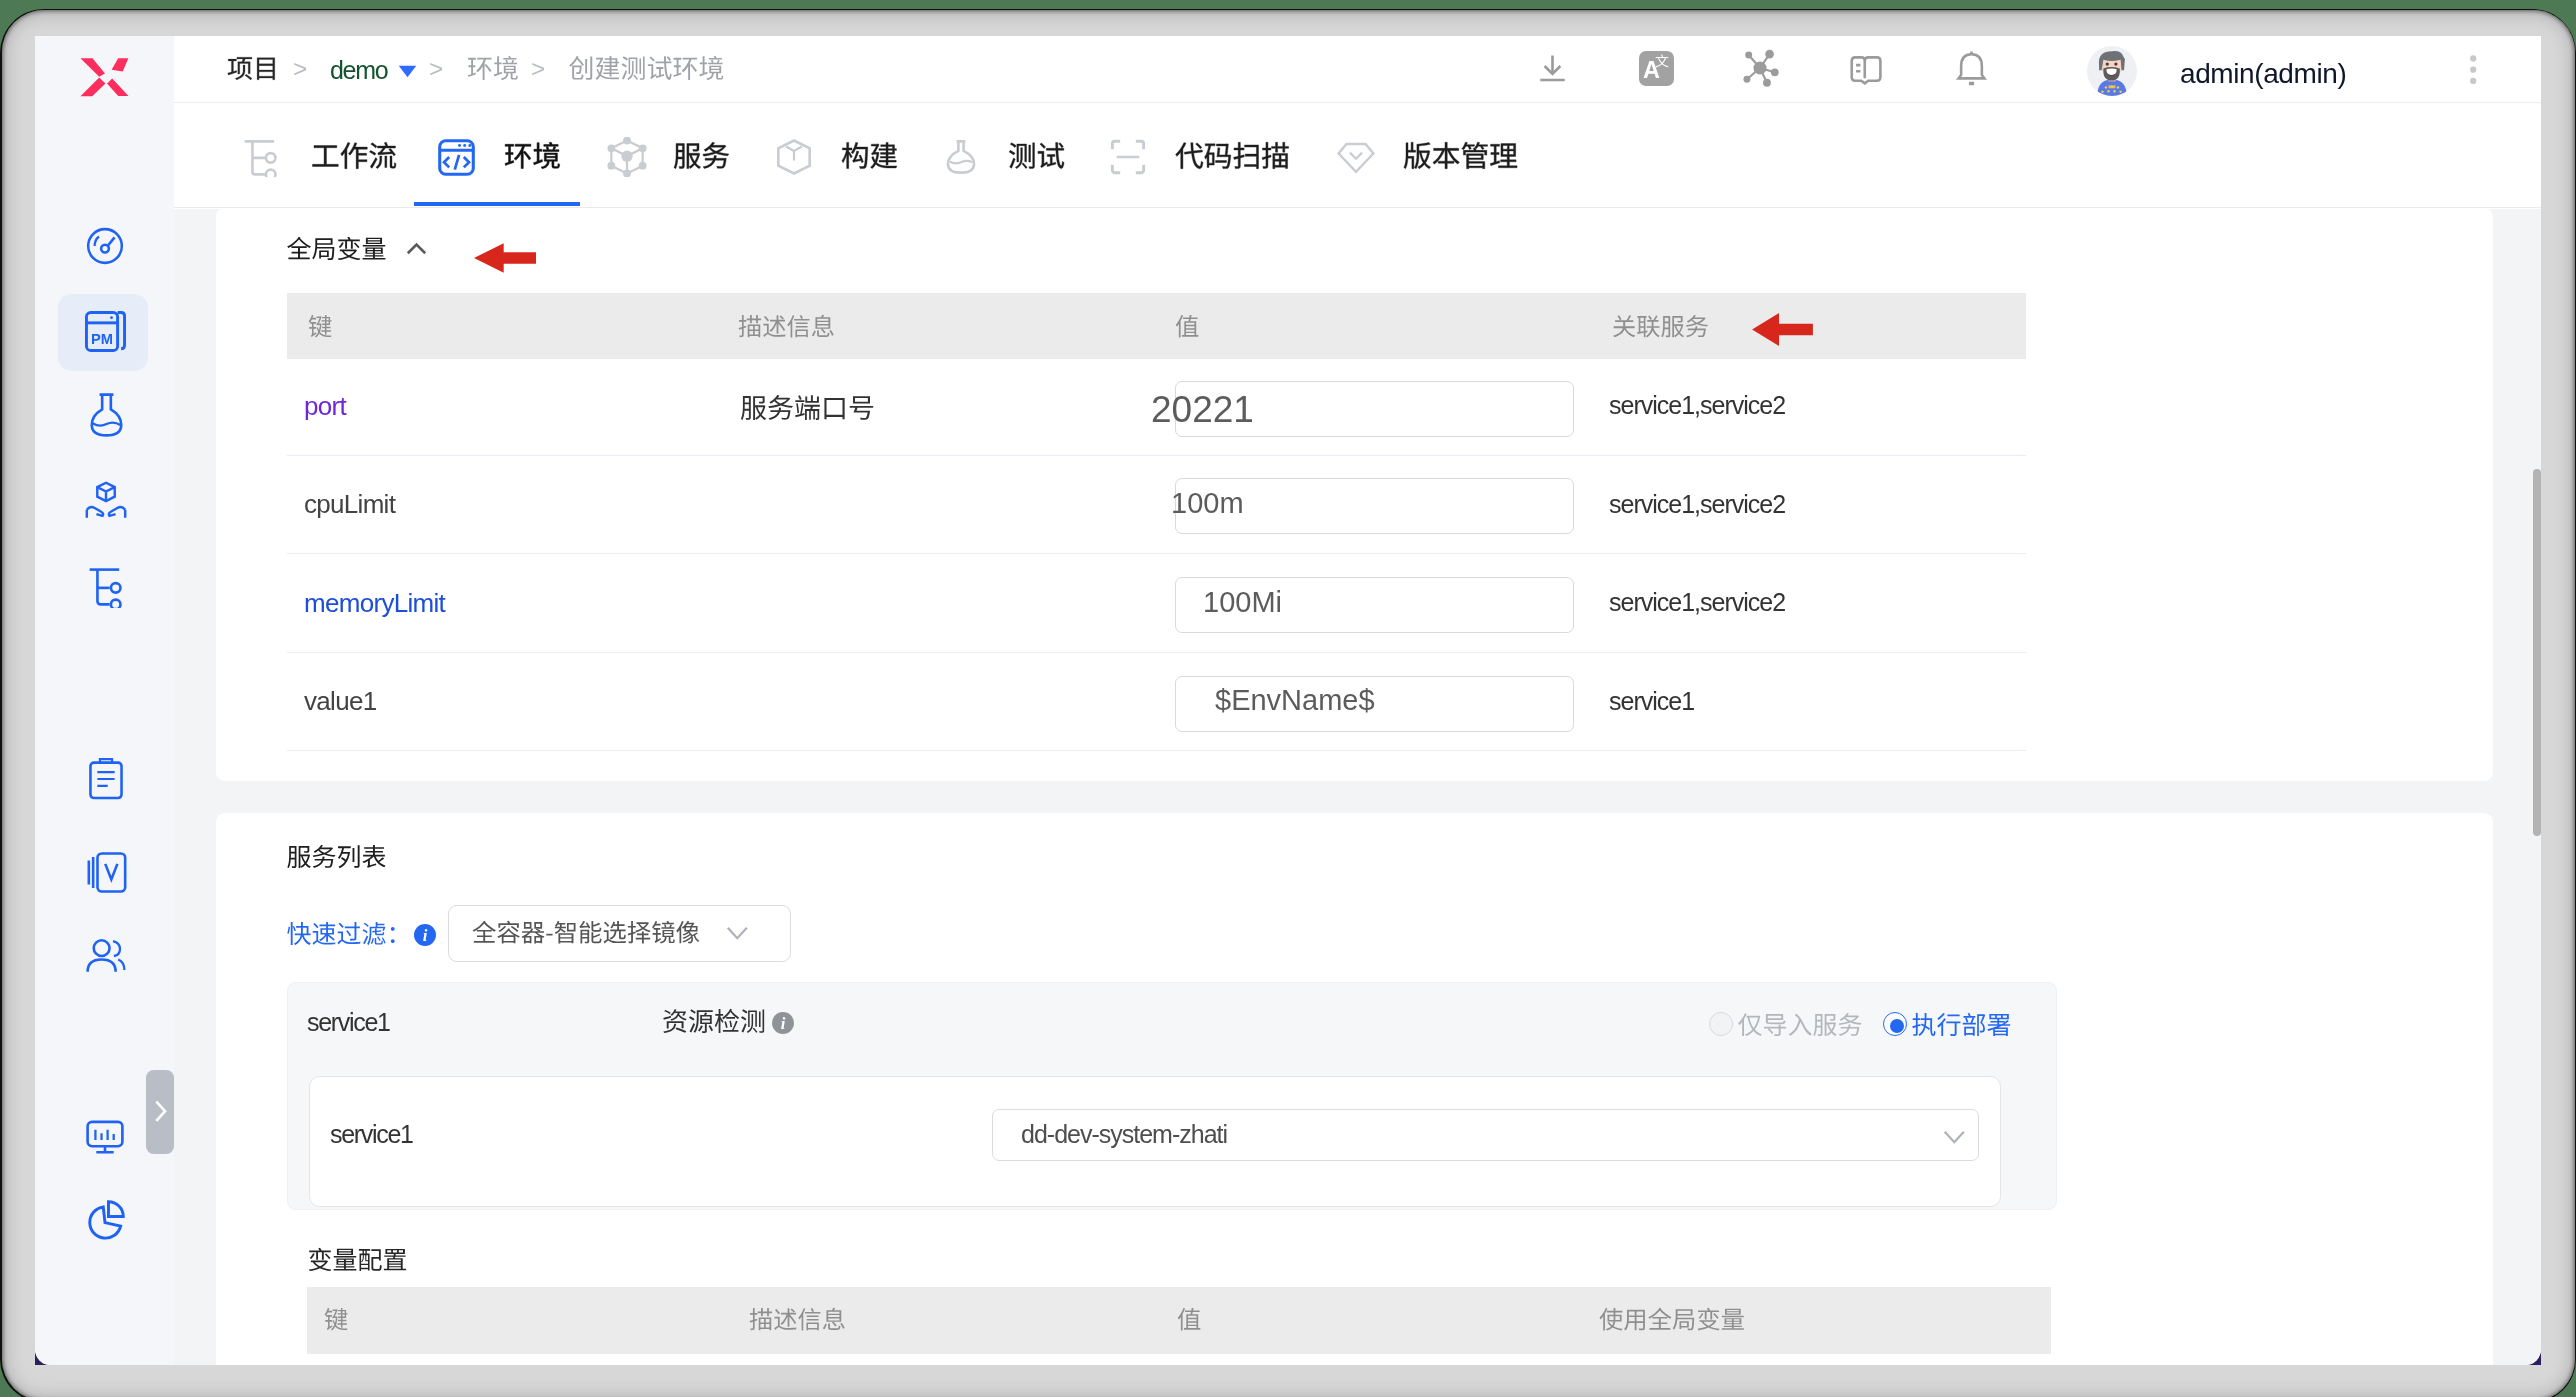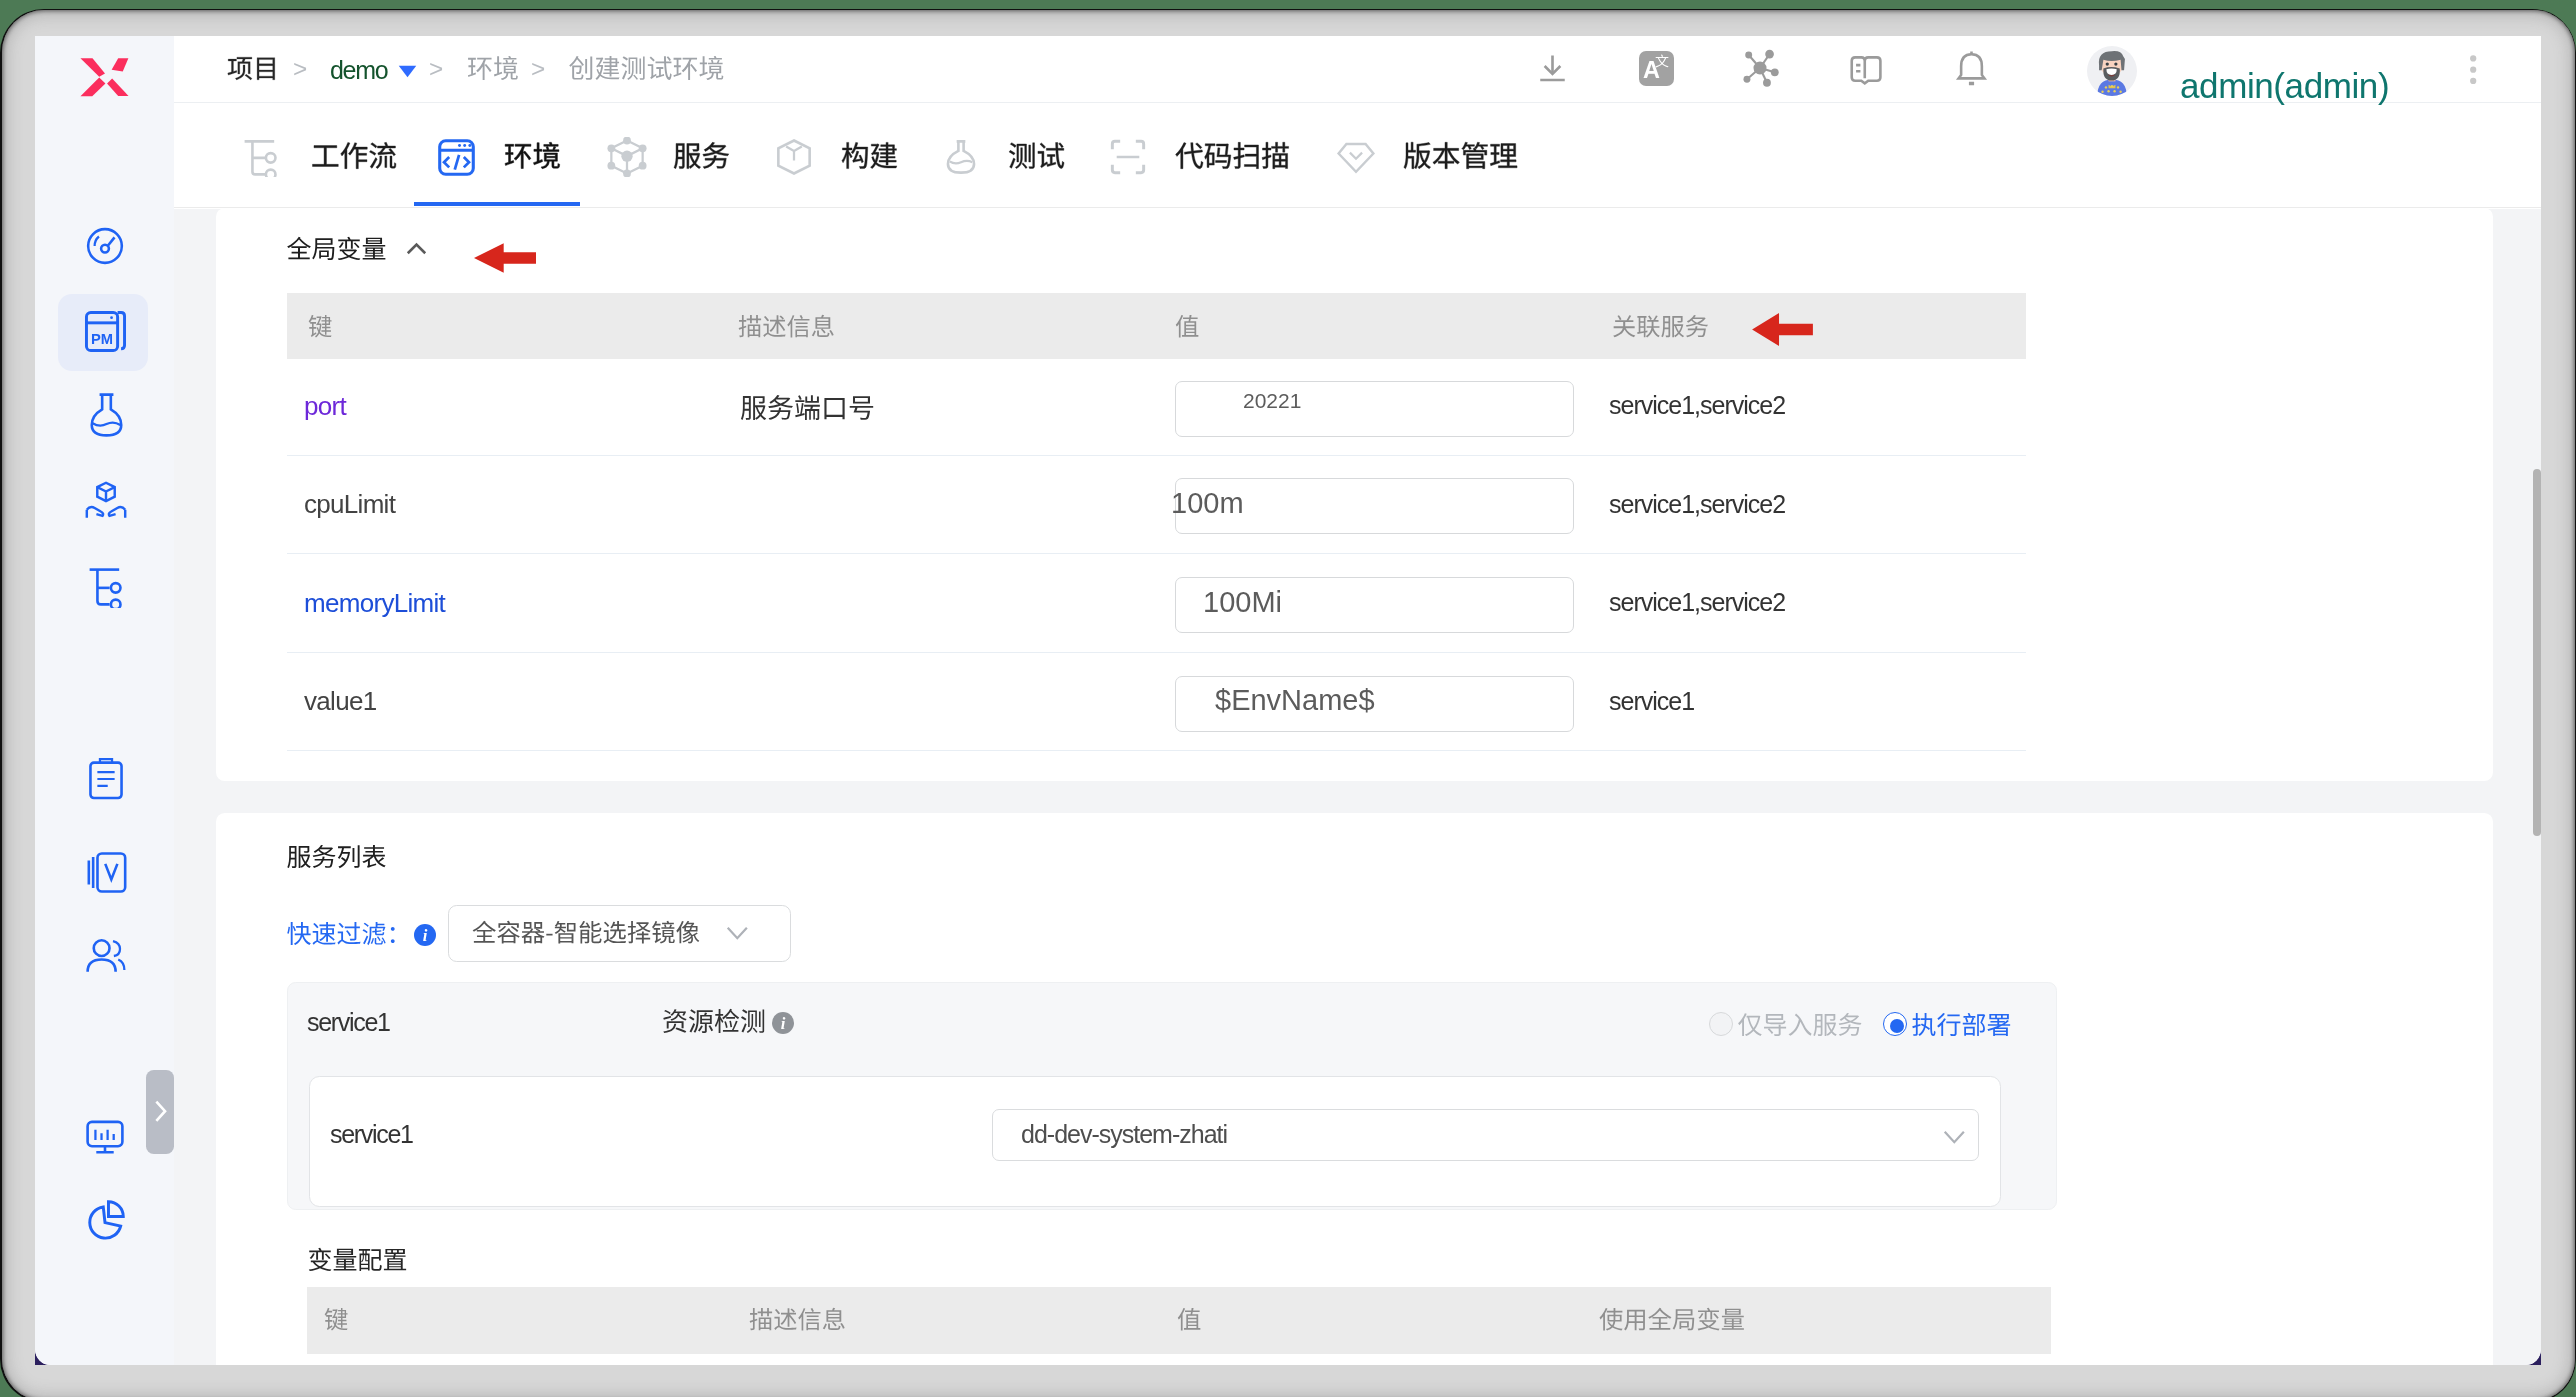--- a/index.html
+++ b/index.html
@@ -242,21 +242,21 @@
           <circle cx="33.5" cy="21" r="1.9" fill="#3a4045"></circle>
 <circle cx="22" cy="48" r="1.4" fill="#e8cf5a"></circle>
           <circle cx="29" cy="46.5" r="1.4" fill="#e8cf5a"></circle>
           <circle cx="36" cy="48" r="1.4" fill="#e8cf5a"></circle>
 <circle cx="18" cy="53" r="1.4" fill="#e8cf5a"></circle>
           <circle cx="25" cy="52.5" r="1.4" fill="#e8cf5a"></circle>
           <circle cx="32" cy="52.5" r="1.4" fill="#e8cf5a"></circle>
           <circle cx="39" cy="53" r="1.4" fill="#e8cf5a"></circle>
 </g>
       </svg>
-<div class="abs" style="left:2145px;top:30px;font-size:35px;letter-spacing:-0.4px;color:#0f766e">admin(admin)</div>
+<div class="abs" style="left:2145px;top:22px;font-size:28px;letter-spacing:-0.4px;color:#0f172a">admin(admin)</div>
 <svg class="abs" style="left:2433px;top:17.4px" width="10.4" height="35" fill="#c8c8c8" viewBox="0 0 12 40">
         <circle cx="6" cy="6" r="3.6"></circle>
         <circle cx="6" cy="19" r="3.6"></circle>
         <circle cx="6" cy="32" r="3.6"></circle>
       </svg>
 <div class="abs" style="left:139px;top:69px;width:2367px;height:103px;background:#fff;border-bottom:1.7px solid #ebebeb"></div>
 <svg class="abs" style="left:207px;top:101px" width="40" height="40" fill="none" stroke="#c9cdd1" stroke-width="3" viewBox="0 0 46 46">
         <path d="M3 5 H37"></path>
         <path d="M12 5 V40 Q12 43 15 43 H27"></path>
         <path d="M12 24 H27"></path>
@@ -403,21 +403,21 @@
 <svg class="k " style="left:705px;top:358px" width="135" height="27" viewBox="0 0 155 31">
         <g transform="translate(0,27.28) scale(0.03100,-0.03100)" fill="#333">
           <use href="#c670d" x="0"></use>
           <use href="#c52a1" x="1000"></use>
           <use href="#c7aef" x="2000"></use>
           <use href="#c53e3" x="3000"></use>
           <use href="#c53f7" x="4000"></use>
         </g>
       </svg>
 <div class="abs inp" style="left:1140px;top:345px;width:399px;height:56px"></div>
-<div class="abs" style="left:1208px;top:353px;font-size:21px;color:#5c5c5c">20221</div>
+<div class="abs" style="left:1116px;top:353px;font-size:37px;color:#5c5c5c">20221</div>
 <div class="abs" style="left:1574px;top:355px;font-size:25px;letter-spacing:-1px;color:#333">service1,service2</div>
 <div class="abs" style="left:252px;top:421px;width:1739px;height:97px;border-bottom:1.7px solid #e8eef4"></div>
 <div class="abs" style="left:269px;top:453px;font-size:26px;letter-spacing:-0.7px;color:#434343">cpuLimit</div>
 <div class="abs inp" style="left:1140px;top:442px;width:399px;height:56px"></div>
 <div class="abs" style="left:1136px;top:451px;font-size:29px;color:#5c5c5c">100m</div>
 <div class="abs" style="left:1574px;top:454px;font-size:25px;letter-spacing:-1px;color:#333">service1,service2</div>
 <div class="abs" style="left:252px;top:520px;width:1739px;height:97px;border-bottom:1.7px solid #e8eef4"></div>
 <div class="abs" style="left:269px;top:552px;font-size:26px;letter-spacing:-0.7px;color:#1d4ed8">memoryLimit</div>
 <div class="abs inp" style="left:1140px;top:541px;width:399px;height:56px"></div>
 <div class="abs" style="left:1168px;top:550px;font-size:29px;color:#5c5c5c">100Mi</div>

